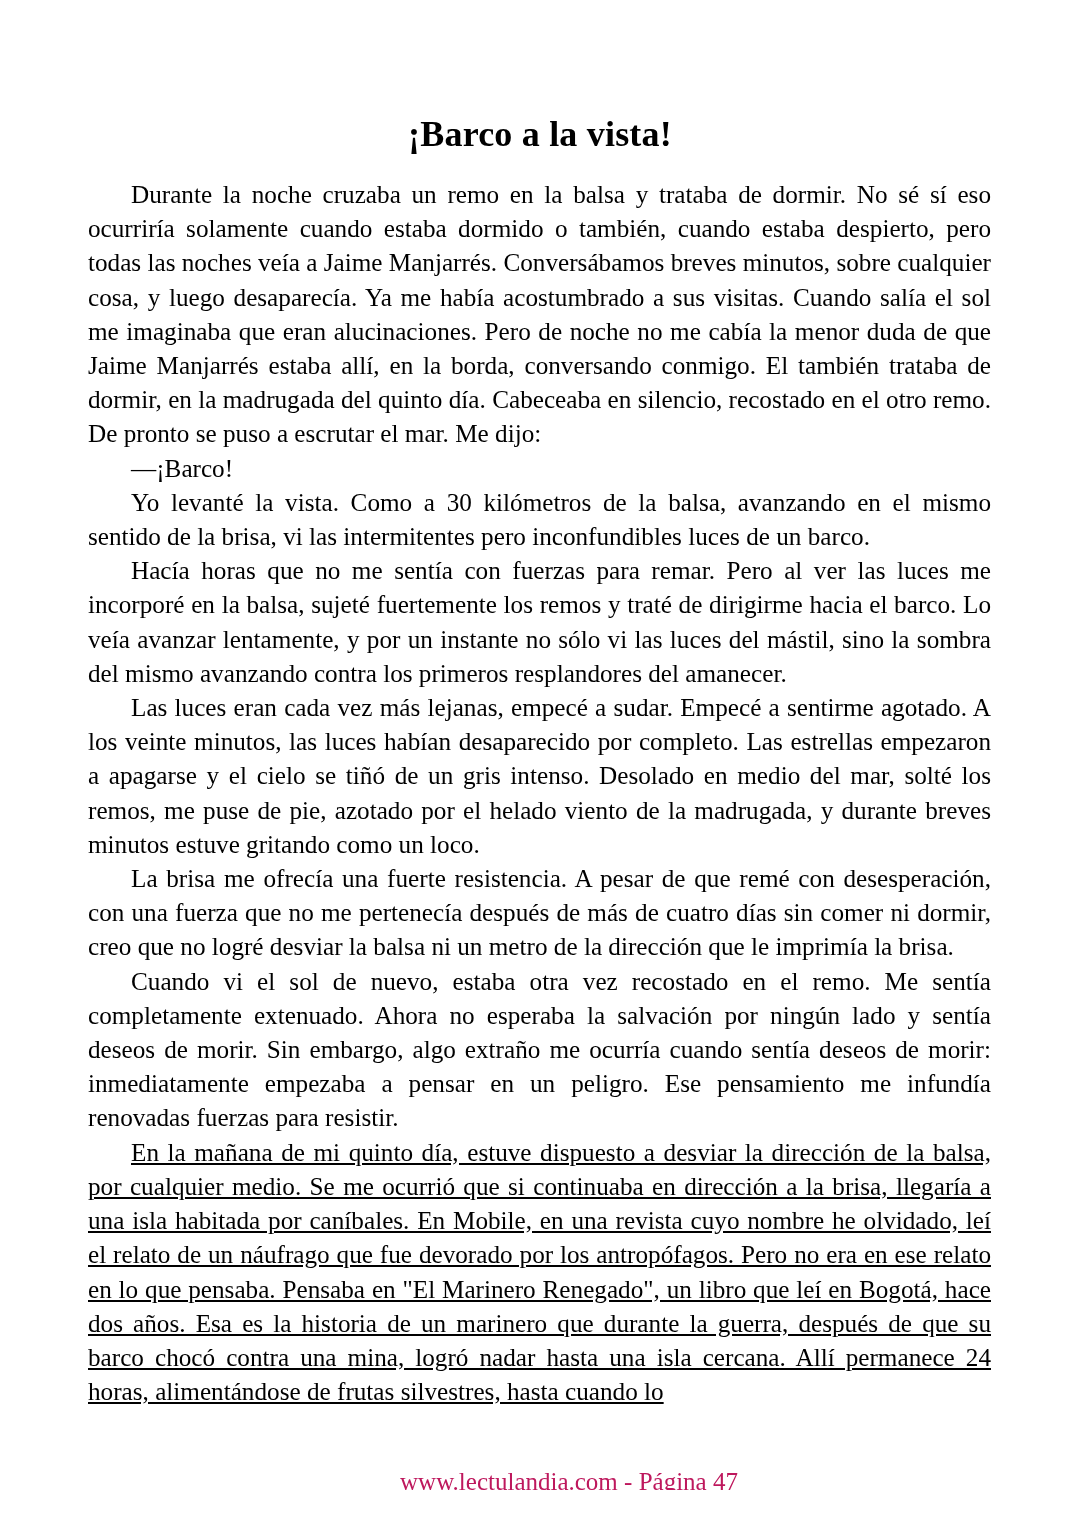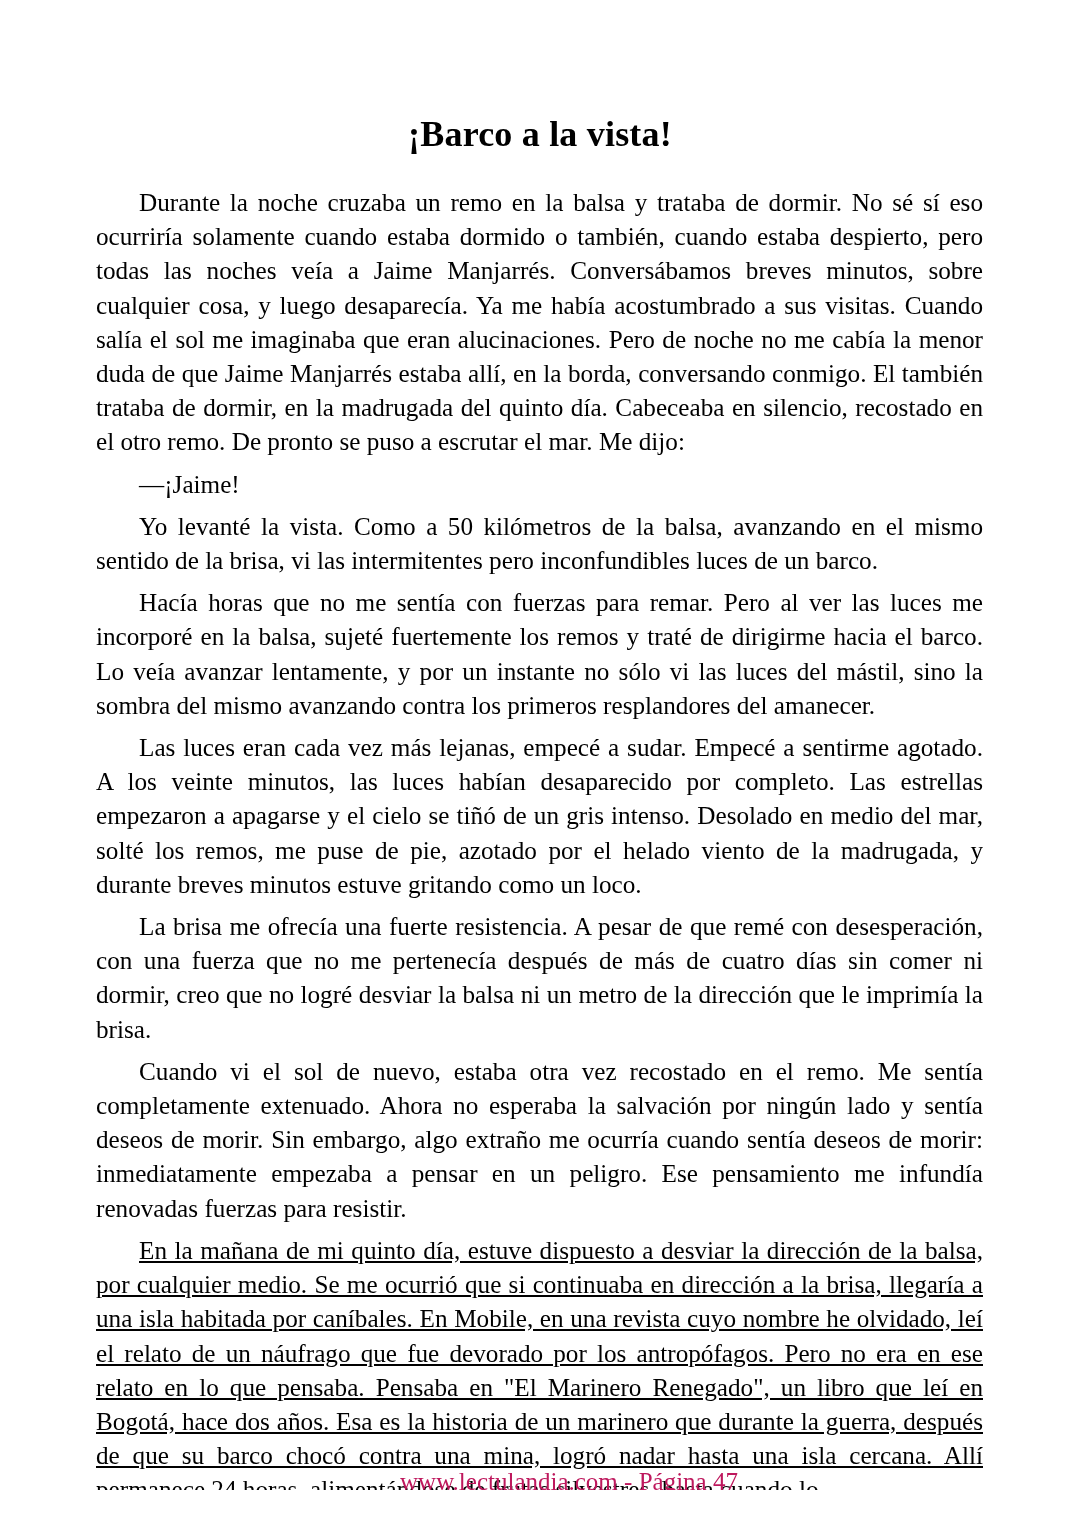--- a/index.html
+++ b/index.html
@@ -38,21 +38,21 @@
     width: 903px;
     font-size: 25.2px;
     line-height: 34.2px;
     text-align: justify;
     text-justify: inter-word;
     color: #000000;
     -webkit-hyphens: none;
     hyphens: none;
   }
   .body-text p {
-    margin: 8px;
+    margin: 0;
     text-indent: 43px;
     text-align: justify;
   }
   .body-text p.last-para {
     text-align: justify;
     text-decoration: underline;
   }
   .page-footer {
     position: absolute;
     top: 1466px;
@@ -67,22 +67,22 @@
 </style>
 </head>
 <body>
 
 <div class="page">
 
   <h1 class="chapter-title">¡Barco a la vista!</h1>
 
   <div class="body-text">
     <p>Durante la noche cruzaba un remo en la balsa y trataba de dormir. No sé sí eso ocurriría solamente cuando estaba dormido o también, cuando estaba despierto, pero todas las noches veía a Jaime Manjarrés. Conversábamos breves minutos, sobre cualquier cosa, y luego desaparecía. Ya me había acostumbrado a sus visitas. Cuando salía el sol me imaginaba que eran alucinaciones. Pero de noche no me cabía la menor duda de que Jaime Manjarrés estaba allí, en la borda, conversando conmigo. El también trataba de dormir, en la madrugada del quinto día. Cabeceaba en silencio, recostado en el otro remo. De pronto se puso a escrutar el mar. Me dijo:</p>
-    <p>—¡Jaime!</p>
-    <p>Yo levanté la vista. Como a 50 kilómetros de la balsa, avanzando en el mismo sentido de la brisa, vi las intermitentes pero inconfundibles luces de un barco.</p>
+    <p>—¡Barco!</p>
+    <p>Yo levanté la vista. Como a 30 kilómetros de la balsa, avanzando en el mismo sentido de la brisa, vi las intermitentes pero inconfundibles luces de un barco.</p>
     <p>Hacía horas que no me sentía con fuerzas para remar. Pero al ver las luces me incorporé en la balsa, sujeté fuertemente los remos y traté de dirigirme hacia el barco. Lo veía avanzar lentamente, y por un instante no sólo vi las luces del mástil, sino la sombra del mismo avanzando contra los primeros resplandores del amanecer.</p>
     <p>Las luces eran cada vez más lejanas, empecé a sudar. Empecé a sentirme agotado. A los veinte minutos, las luces habían desaparecido por completo. Las estrellas empezaron a apagarse y el cielo se tiñó de un gris intenso. Desolado en medio del mar, solté los remos, me puse de pie, azotado por el helado viento de la madrugada, y durante breves minutos estuve gritando como un loco.</p>
     <p>La brisa me ofrecía una fuerte resistencia. A pesar de que remé con desesperación, con una fuerza que no me pertenecía después de más de cuatro días sin comer ni dormir, creo que no logré desviar la balsa ni un metro de la dirección que le imprimía la brisa.</p>
     <p>Cuando vi el sol de nuevo, estaba otra vez recostado en el remo. Me sentía completamente extenuado. Ahora no esperaba la salvación por ningún lado y sentía deseos de morir. Sin embargo, algo extraño me ocurría cuando sentía deseos de morir: inmediatamente empezaba a pensar en un peligro. Ese pensamiento me infundía renovadas fuerzas para resistir.</p>
     <p class="last-para">En la mañana de mi quinto día, estuve dispuesto a desviar la dirección de la balsa, por cualquier medio. Se me ocurrió que si continuaba en dirección a la brisa, llegaría a una isla habitada por caníbales. En Mobile, en una revista cuyo nombre he olvidado, leí el relato de un náufrago que fue devorado por los antropófagos. Pero no era en ese relato en lo que pensaba. Pensaba en "El Marinero Renegado", un libro que leí en Bogotá, hace dos años. Esa es la historia de un marinero que durante la guerra, después de que su barco chocó contra una mina, logró nadar hasta una isla cercana. Allí permanece 24 horas, alimentándose de frutas silvestres, hasta cuando lo</p>
   </div>
 
   <div class="page-footer">www.lectulandia.com - Página 47</div>
 
 </div>

